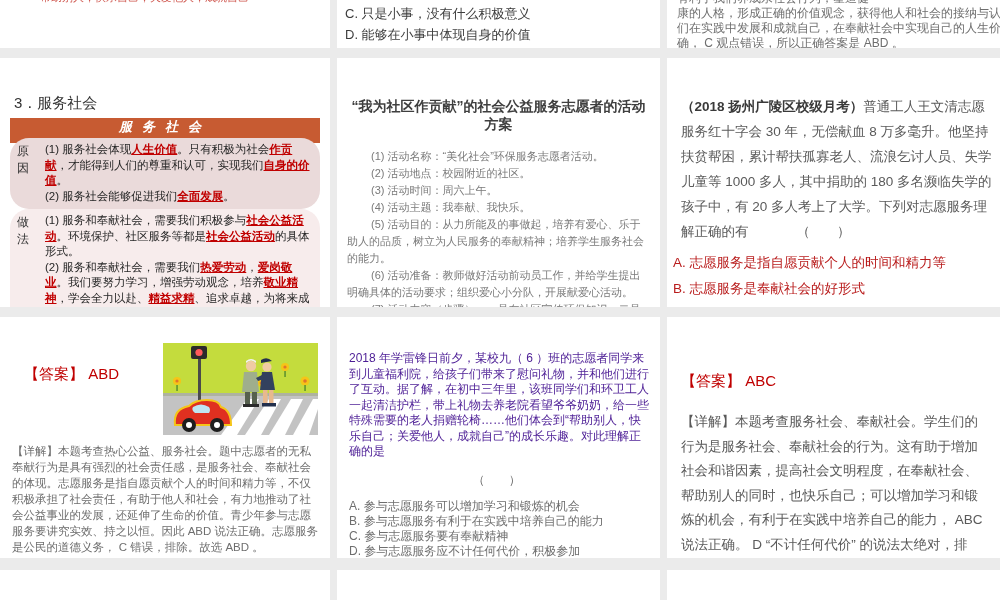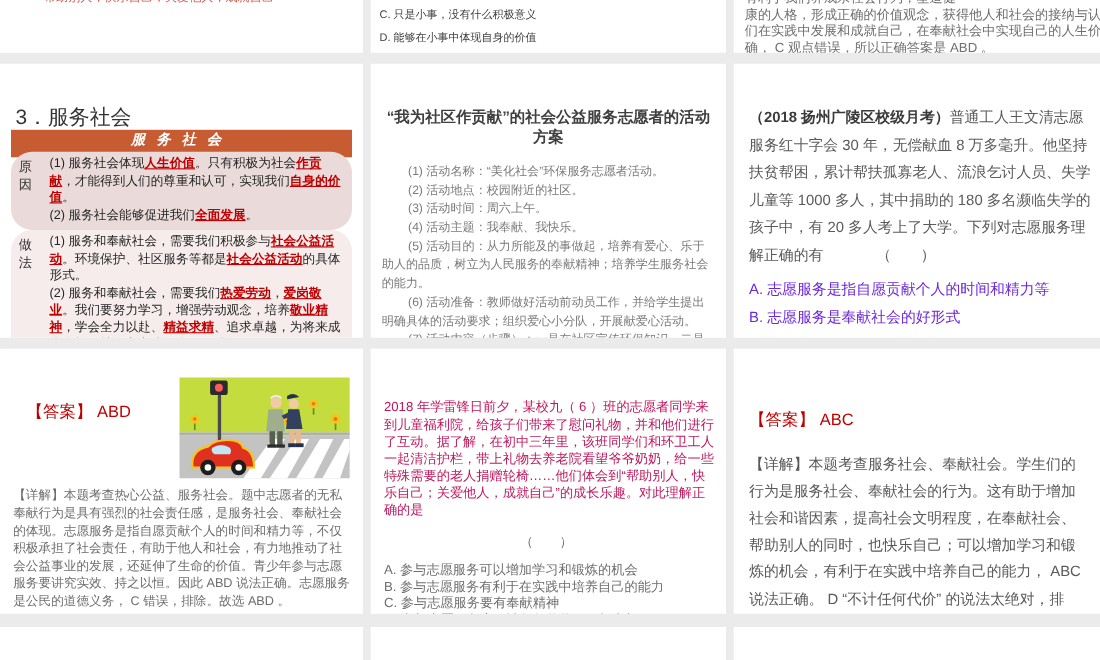--- a/index.html
+++ b/index.html
@@ -17,61 +17,61 @@
   #r3c2{left:337px;top:317px;width:323px;height:241px;}
   #r3c3{left:667px;top:317px;width:333px;height:241px;}
   #r4c1{left:0;top:570px;width:330px;height:30px;}
   #r4c2{left:337px;top:570px;width:323px;height:30px;}
   #r4c3{left:667px;top:570px;width:333px;height:30px;}
 
   
   .clipped-red{position:absolute;top:-10px;left:40px;font-size:11px;color:#d05a52;white-space:nowrap;}
 
   
-  .opt-cd{padding:3px 0 0 8px;font-size:10px;line-height:21px;color:#3d3d3d;}
+  .opt-cd{padding:3px 0 0 8px;font-size:13px;line-height:21px;color:#3d3d3d;}
   .opt-cd p{margin:0;}
 
   
   .cliplines{position:absolute;top:-9px;left:10px;right:6px;font-size:12px;line-height:15px;color:#6e6e6e;}
   .cliplines div{white-space:nowrap;}
 
   
-  .sec-heading{position:absolute;top:36px;left:14px;font-size:19px;color:#333;}
+  .sec-heading{position:absolute;top:36px;left:14px;font-size:15px;color:#333;}
   .banner{position:absolute;top:60px;left:10px;right:10px;height:25px;background:#c75b32;color:#fff;
           text-align:center;line-height:19px;font:italic bold 13px "DejaVu Serif",serif;letter-spacing:10px;}
   .tbl{position:absolute;top:80px;left:10px;right:10px;font-size:11.5px;line-height:15.5px;color:#262626;}
   .trow{display:flex;border-radius:19px;}
   .trow.r1{background:#eadada;}
   .trow.r2{background:#f7ecec;margin-top:0;}
   .tlabel{width:22px;padding:5px 2px 4px 7px;font-size:12px;line-height:17px;color:#333;}
   .tbody{flex:1;padding:4px 8px 5px 4px;}
   .tbody p{margin:0;}
   .hl{color:#c00000;font-weight:bold;text-decoration:underline;}
 
   
   .plan-title{margin:40px 8px 0 8px;text-align:center;font-weight:bold;font-size:14px;color:#3f3f3f;}
   .plan-items{margin-top:14px;padding:0 10px;font-size:11px;line-height:17px;color:#7a7a7a;}
   .plan-items p{margin:0;text-indent:24px;}
 
   
   .q1{padding:36px 8px 0 14px;font-size:13.5px;line-height:25px;color:#5a5a5a;}
   .q1 .intro{font-weight:bold;color:#3a3a3a;}
   .bracket-inline{margin-left:48px;}
-  .q1-opts{padding:6px 14px 0 14px;font-size:13.5px;line-height:26px;color:#6d28d9;}
+  .q1-opts{padding:6px 14px 0 6px;font-size:13.5px;line-height:26px;color:#b91c1c;}
   .q1-opts p{margin:0;}
 
   
   .ans{position:absolute;color:#c00000;font-size:15px;}
   #r3c1 .ans{top:48px;left:24px;}
   #r3c3 .ans{top:55px;left:14px;}
   .illus{position:absolute;left:163px;top:26px;width:155px;height:92px;}
   .detail-sm{position:absolute;top:126px;left:12px;right:8px;font-size:11.5px;line-height:16px;color:#6e6e6e;}
 
   
-  .q2{padding:34px 10px 0 12px;font-size:12px;line-height:15.5px;color:#be185d;margin-top:12px;}
+  .q2{padding:34px 10px 0 12px;font-size:12px;line-height:15.5px;color:#4c1d95;}
   .bracket-center{padding:12px 0 0 42%;font-size:12px;color:#6e6e6e;}
   .q2-opts{padding:10px 10px 0 12px;font-size:12px;line-height:15px;color:#6e6e6e;}
   .q2-opts p{margin:0;}
 
   
   .detail-lg{position:absolute;top:93px;left:14px;right:10px;font-size:13.5px;line-height:24.5px;color:#595959;}
 </style>
 </head>
 <body>
 

